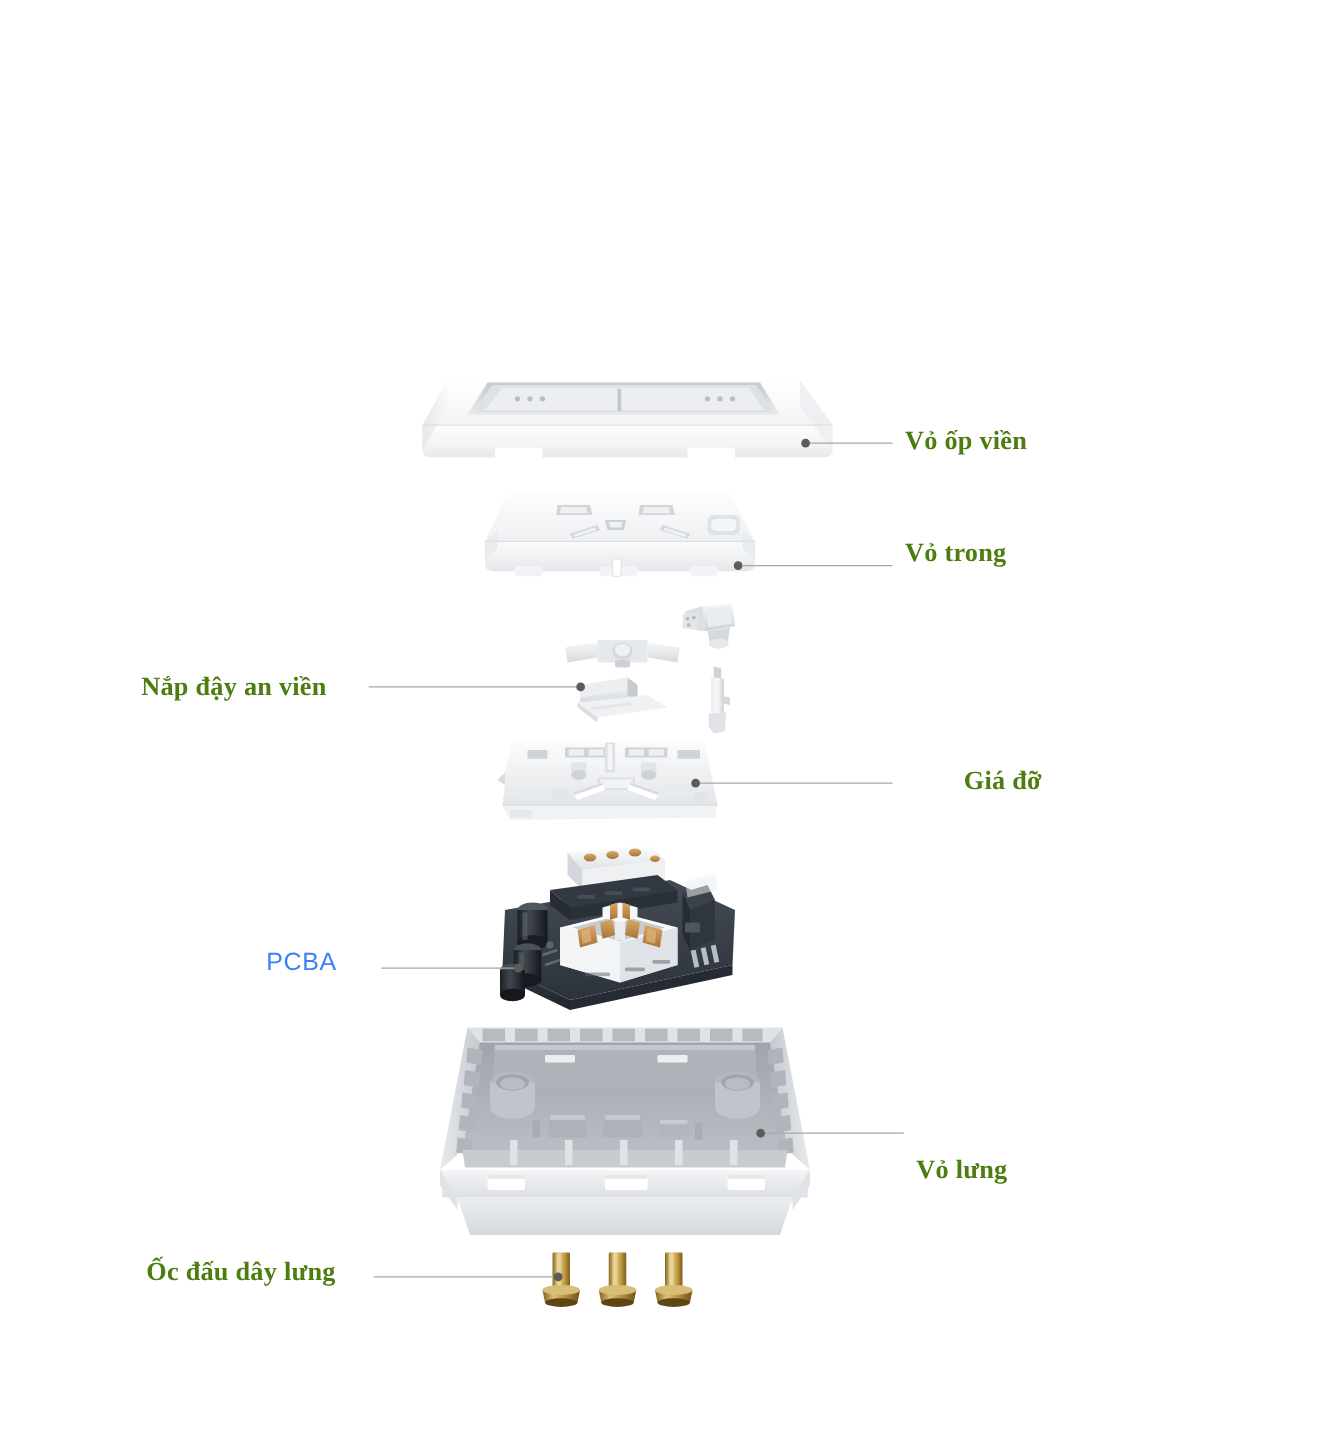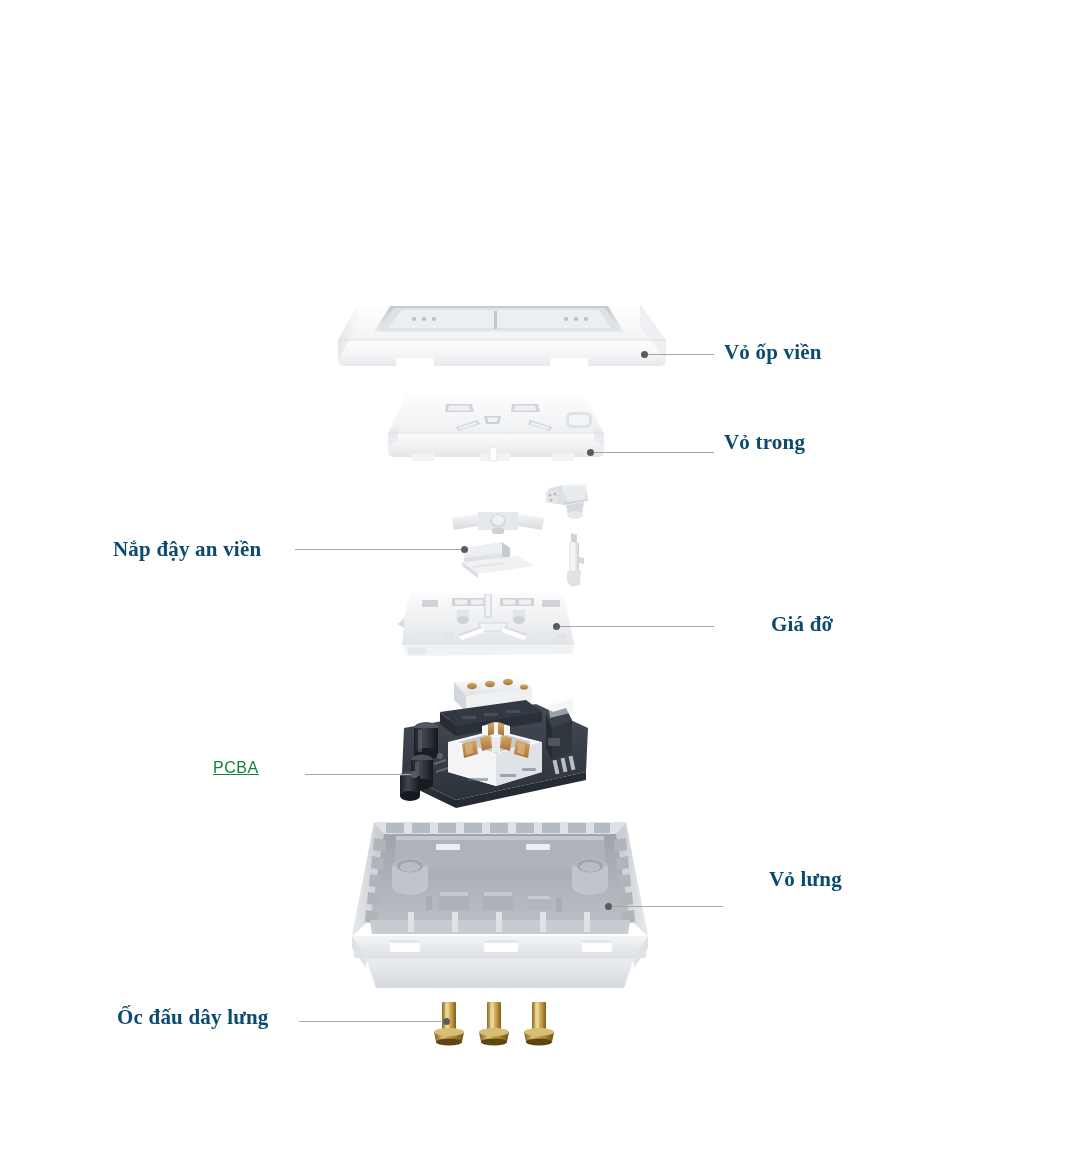--- a/index.html
+++ b/index.html
@@ -21,31 +21,30 @@
     inset: 0;
   }
 
   
   .callout {
     position: absolute;
     font-family: "Liberation Serif", serif;
     font-weight: 700;
     font-size: 21px;
     letter-spacing: .2px;
-    color: #0c4a6e;
+    color: #4d7c0f;
     white-space: nowrap;
     line-height: 1;
   }
   .callout.sans {
     font-family: "Liberation Sans", sans-serif;
     font-weight: 400;
-    font-size: 16px;
-    color: #15803d;
+    font-size: 20px;
+    color: #3b82f6;
     letter-spacing: .5px;
-    text-decoration: underline;
   }
   .callout.right-side { text-align: left; }
   .callout.left-side  { text-align: right; }
 
   .leader {
     position: absolute;
     height: 1px;
     background: #a9a7a6;
   }
   .leader-dot {
@@ -590,19 +589,19 @@
   <div class="leader-dot" style="left:553px; top:623px;"></div>
   <div class="leader" style="left:560px; top:626px; width:154px;"></div>
   <div class="callout right-side" style="left:724px; top:614px;margin-left:47px;">Giá đỡ</div>
 
   <div class="callout sans left-side" style="left:213px; top:760px;">PCBA</div>
   <div class="leader" style="left:305px; top:774px; width:108px;"></div>
   <div class="leader-dot" style="left:411px; top:771px;"></div>
 
   <div class="leader-dot" style="left:605px; top:903px;"></div>
   <div class="leader" style="left:612px; top:906px; width:111px;"></div>
-  <div class="callout right-side" style="left:733px; top:869px;margin-left:36px;">Vỏ lưng</div>
+  <div class="callout right-side" style="left:733px; top:925px;">Vỏ lưng</div>
 
   <div class="callout left-side" style="left:117px; top:1007px;">Ốc đấu dây lưng</div>
   <div class="leader" style="left:299px; top:1021px; width:146px;"></div>
   <div class="leader-dot" style="left:443px; top:1018px;"></div>
 
 </div>
 
 </body></html>

